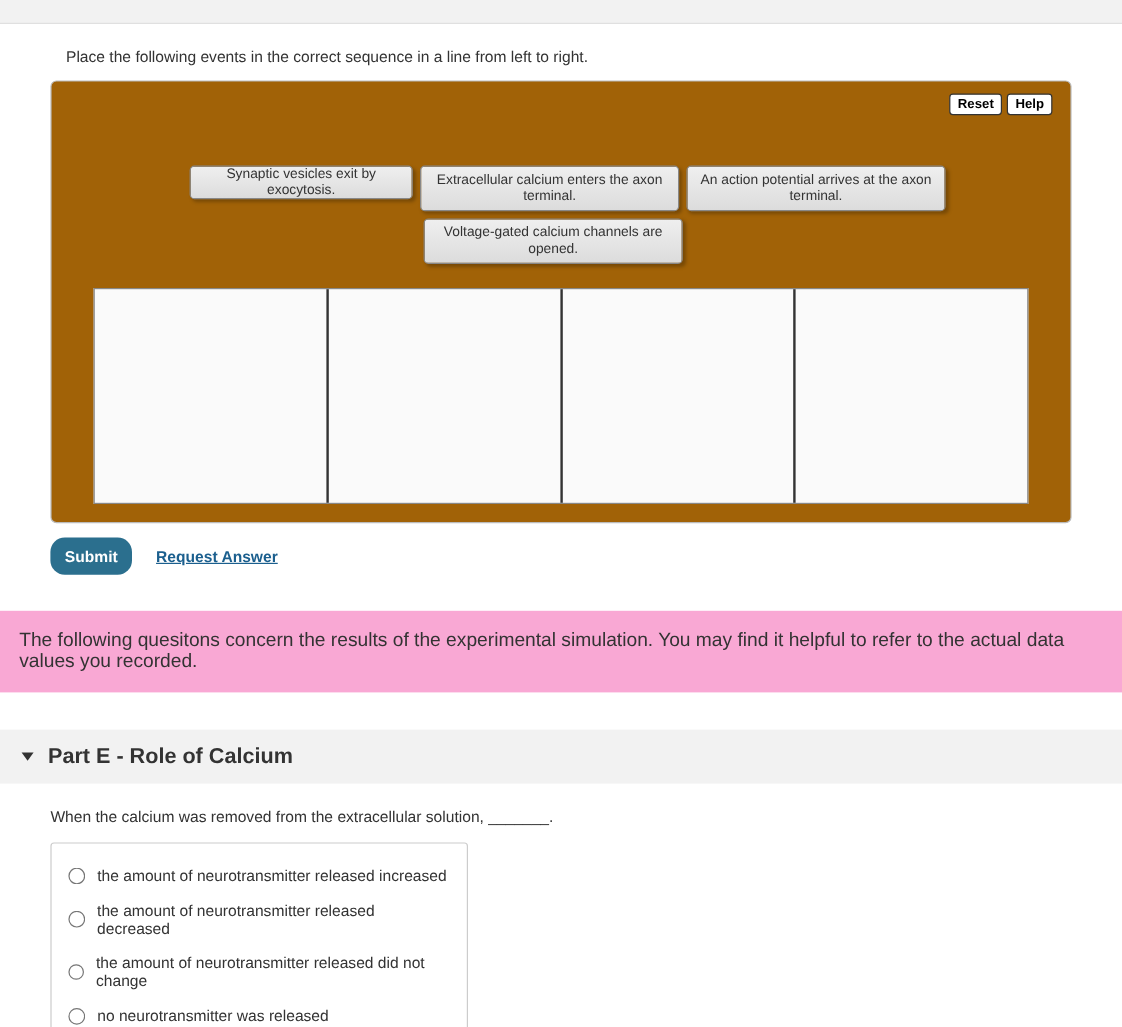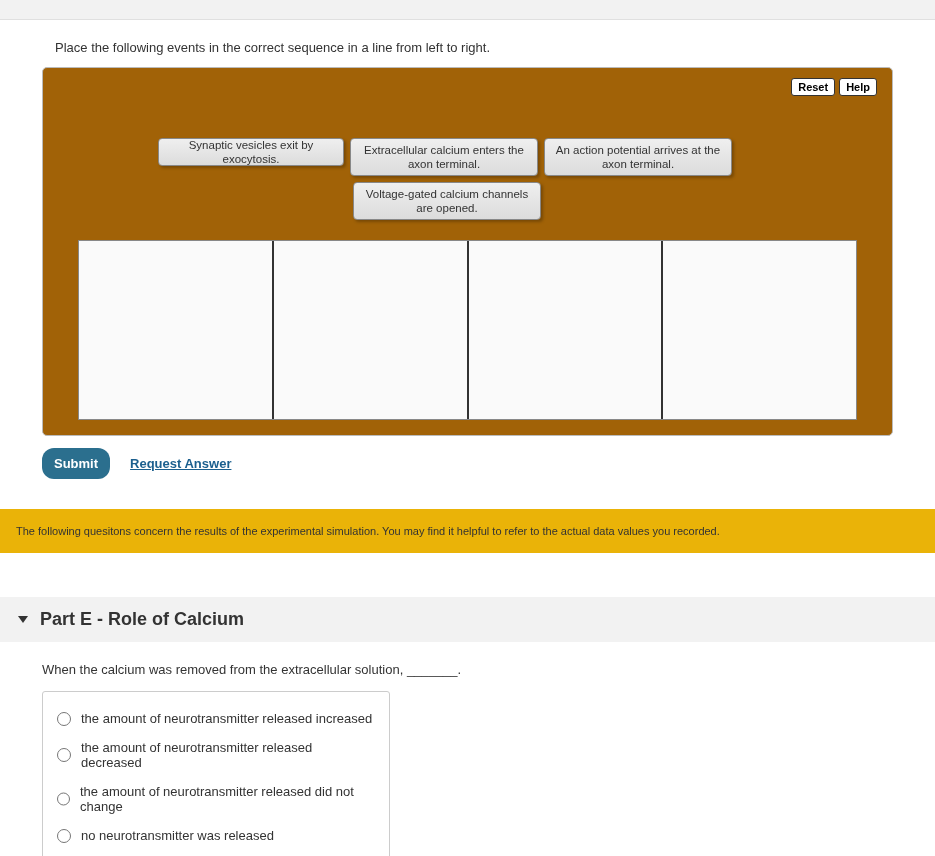--- a/index.html
+++ b/index.html
@@ -73,21 +73,21 @@
       font-size: 11.5px;
       text-align: center;
       padding: 6px 10px;
       cursor: move;
       display: flex;
       align-items: center;
       justify-content: center;
       line-height: 1.25;
     }
     .tile-narrow { width: 186px; height: 28px; }
-    .tile-wide { width: 188px; height: 38px; }
+    .tile-wide { width: 216px; height: 38px; }
     .drop-zone {
       margin: 0 20px 0 20px;
       display: flex;
       border: 1px solid #888;
       height: 180px;
       background: #fafafa;
     }
     .drop-slot {
       flex: 1;
       border-right: 2px solid #333;
@@ -112,24 +112,24 @@
       cursor: pointer;
     }
     .request-link {
       color: #1b5f8e;
       font-weight: bold;
       font-size: 13px;
       text-decoration: underline;
       cursor: pointer;
     }
     .info-banner {
-      background: #eab308;
+      background: #f9a8d4;
       padding: 16px;
-      font-size: 11px;
-      margin-bottom: 44px;
+      font-size: 16px;
+      margin-bottom: 31px;
     }
     .part-header {
       background: #f2f2f2;
       padding: 12px 18px;
       display: flex;
       align-items: center;
       gap: 12px;
     }
     .caret-down {
       width: 0;

